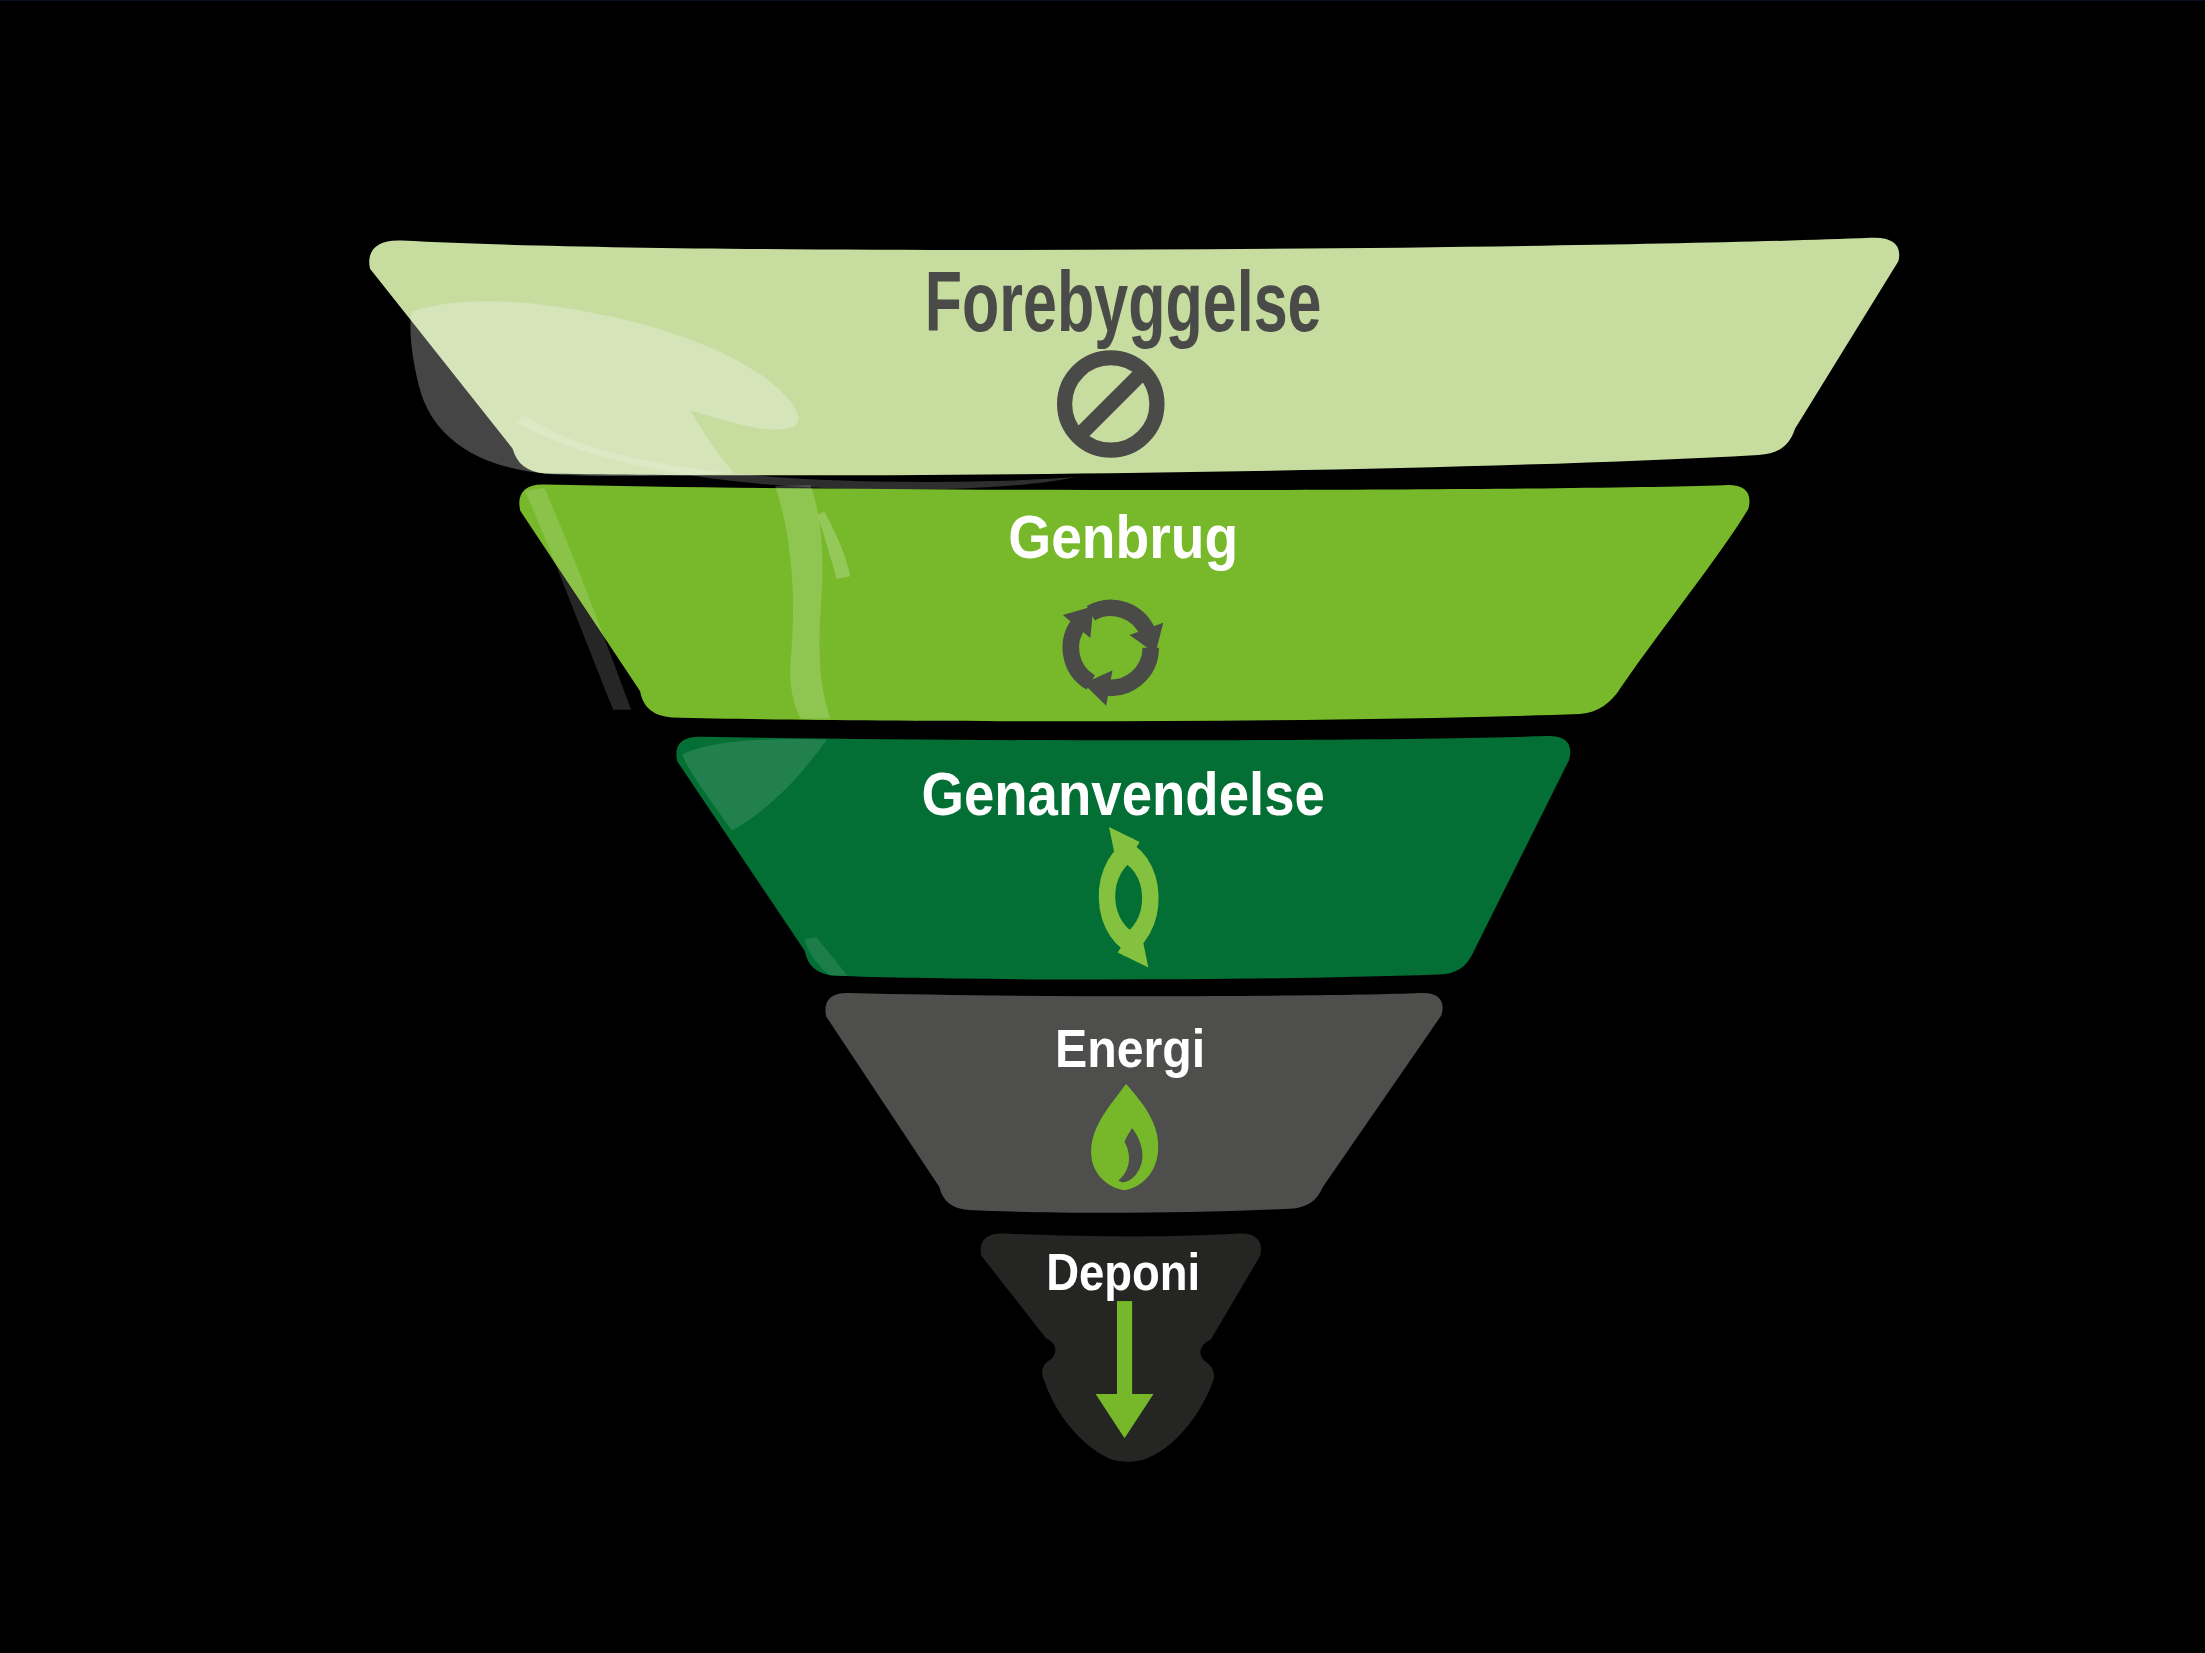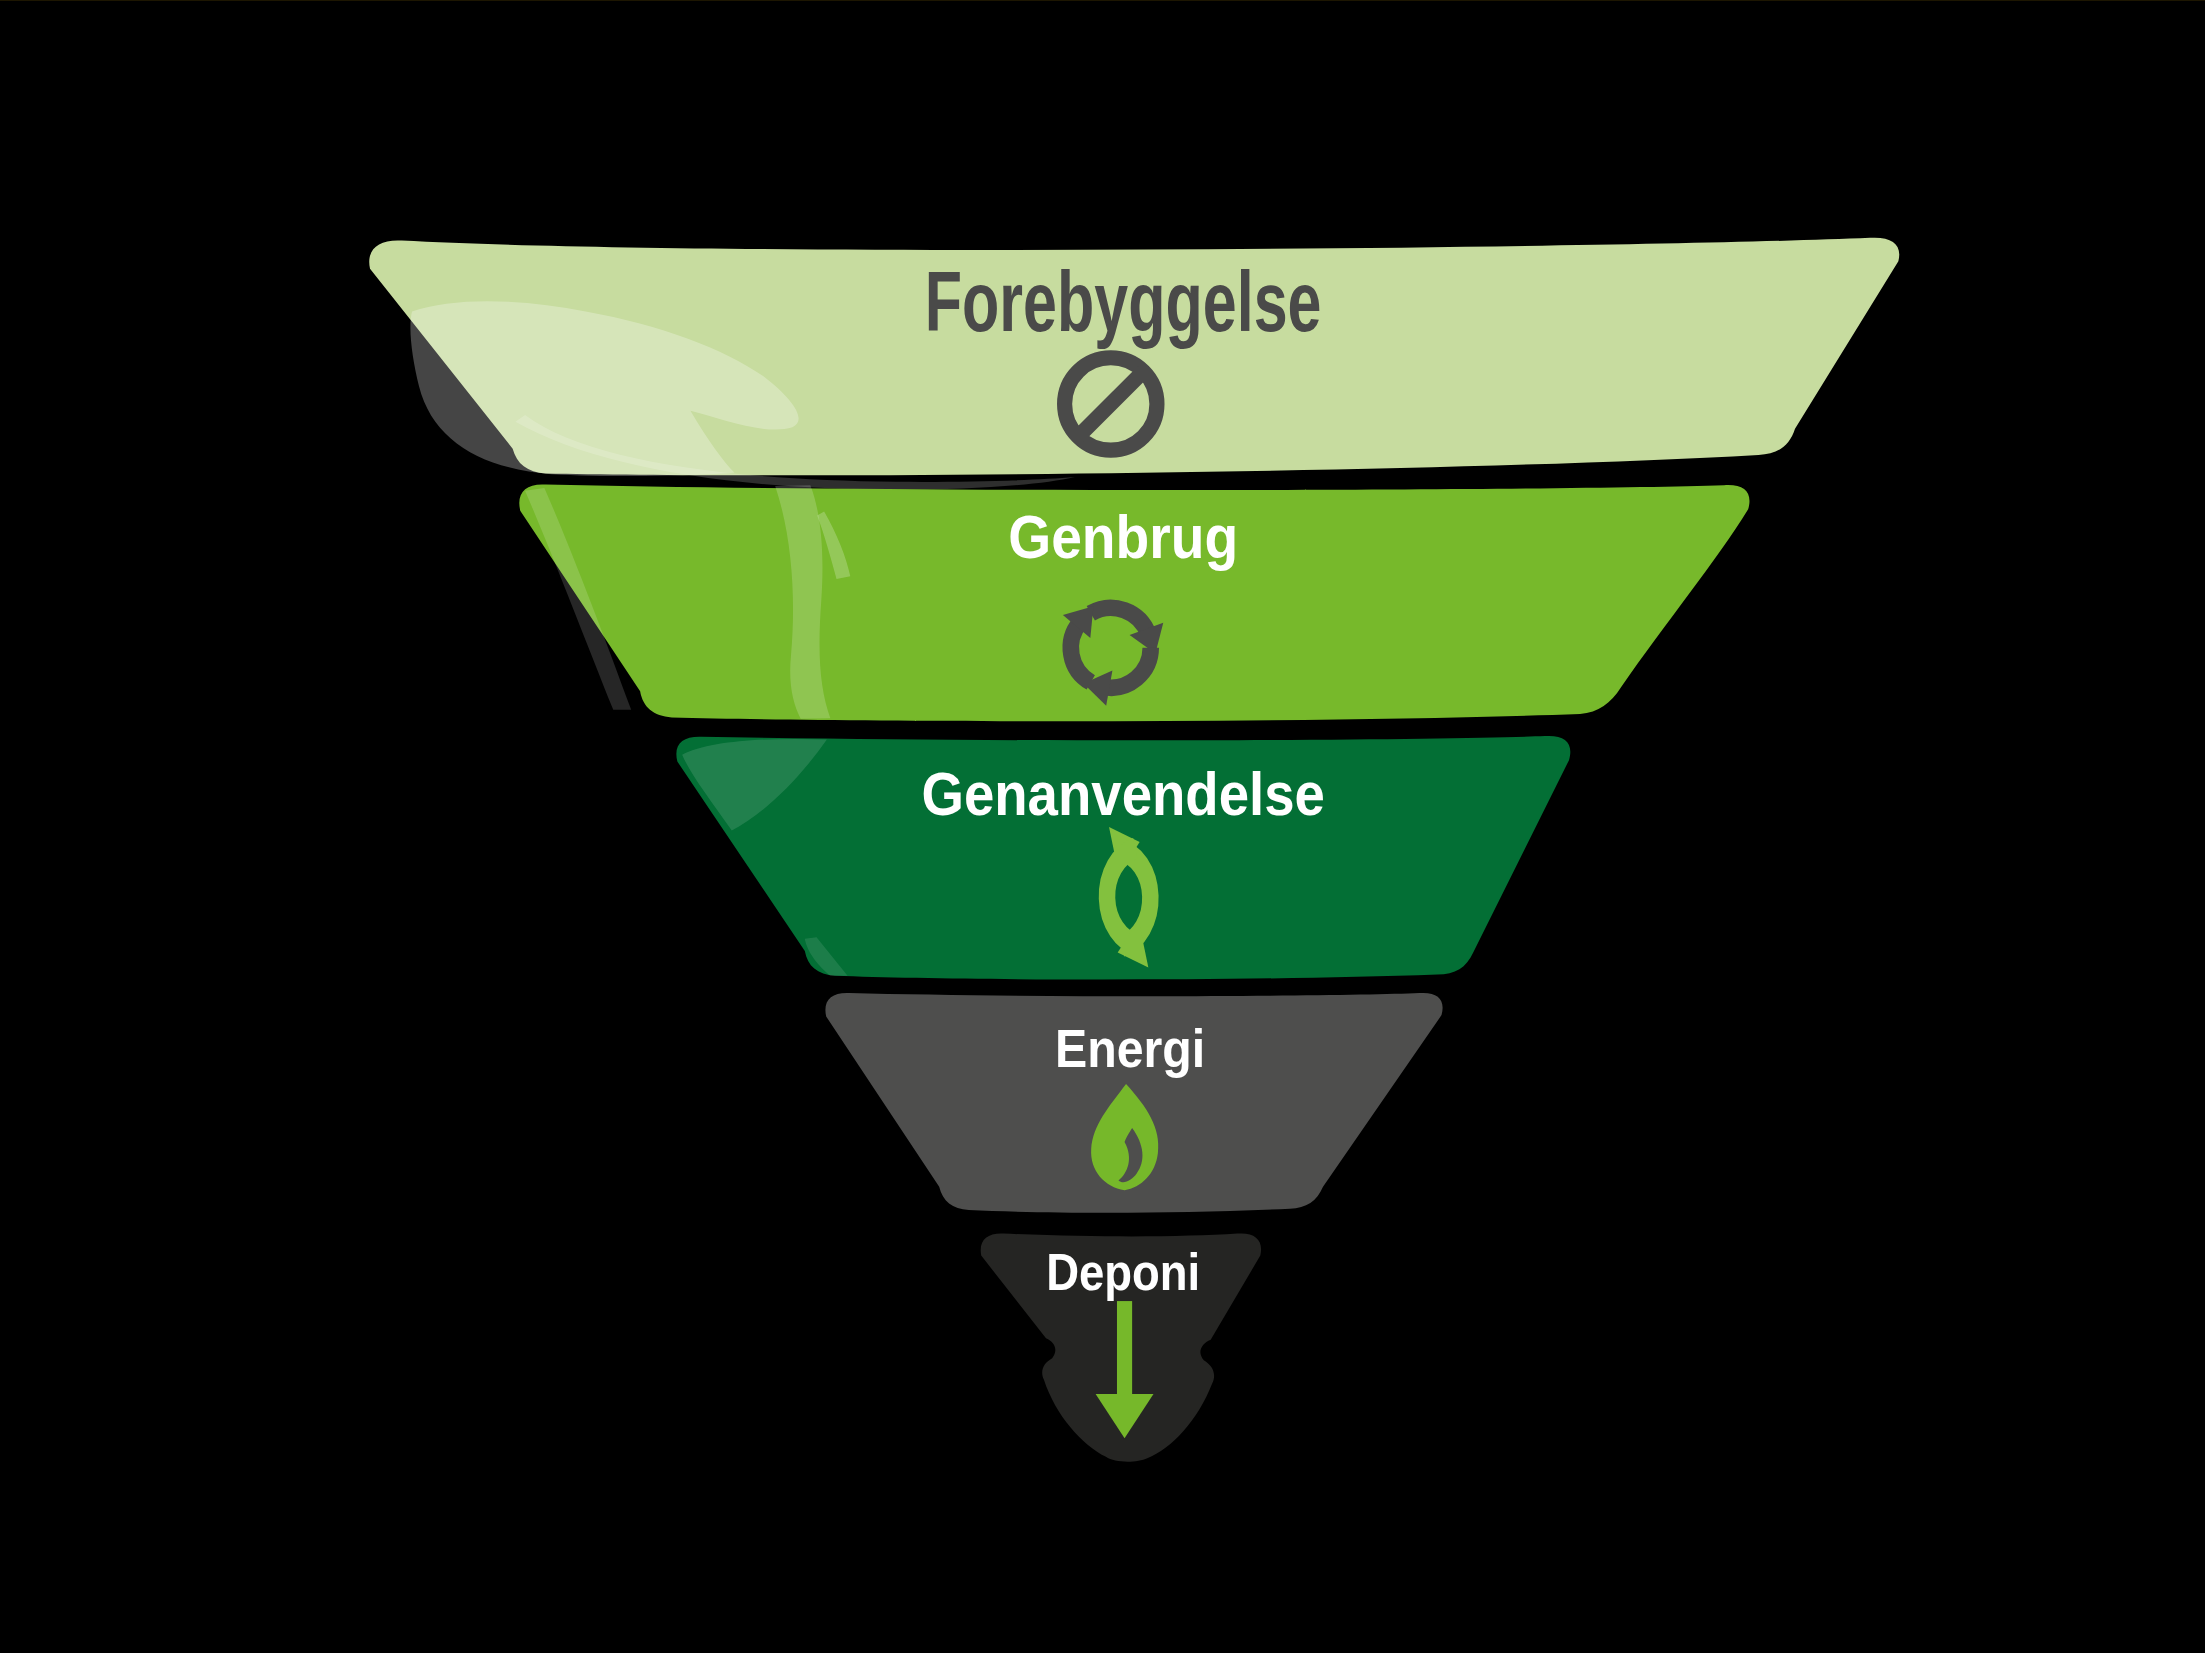--- a/index.html
+++ b/index.html
@@ -1,16 +1,16 @@
 <!DOCTYPE html>
 <html style="font-size:11px"><head>
 <meta charset="utf-8">
 <style>
   html, body { margin: 0; padding: 0; background: #000; }
-  .stage { position: relative; width: 2205px; height: 1654px; background: #eab308; overflow: hidden; }
+  .stage { position: relative; width: 2205px; height: 1654px; background: #3b82f6; overflow: hidden; }
   svg { display: block; }
   text {
     font-family: "Liberation Sans", "DejaVu Sans", sans-serif;
     font-weight: bold;
   }
 </style>
 </head>
 <body>
 
 <div class="stage">

